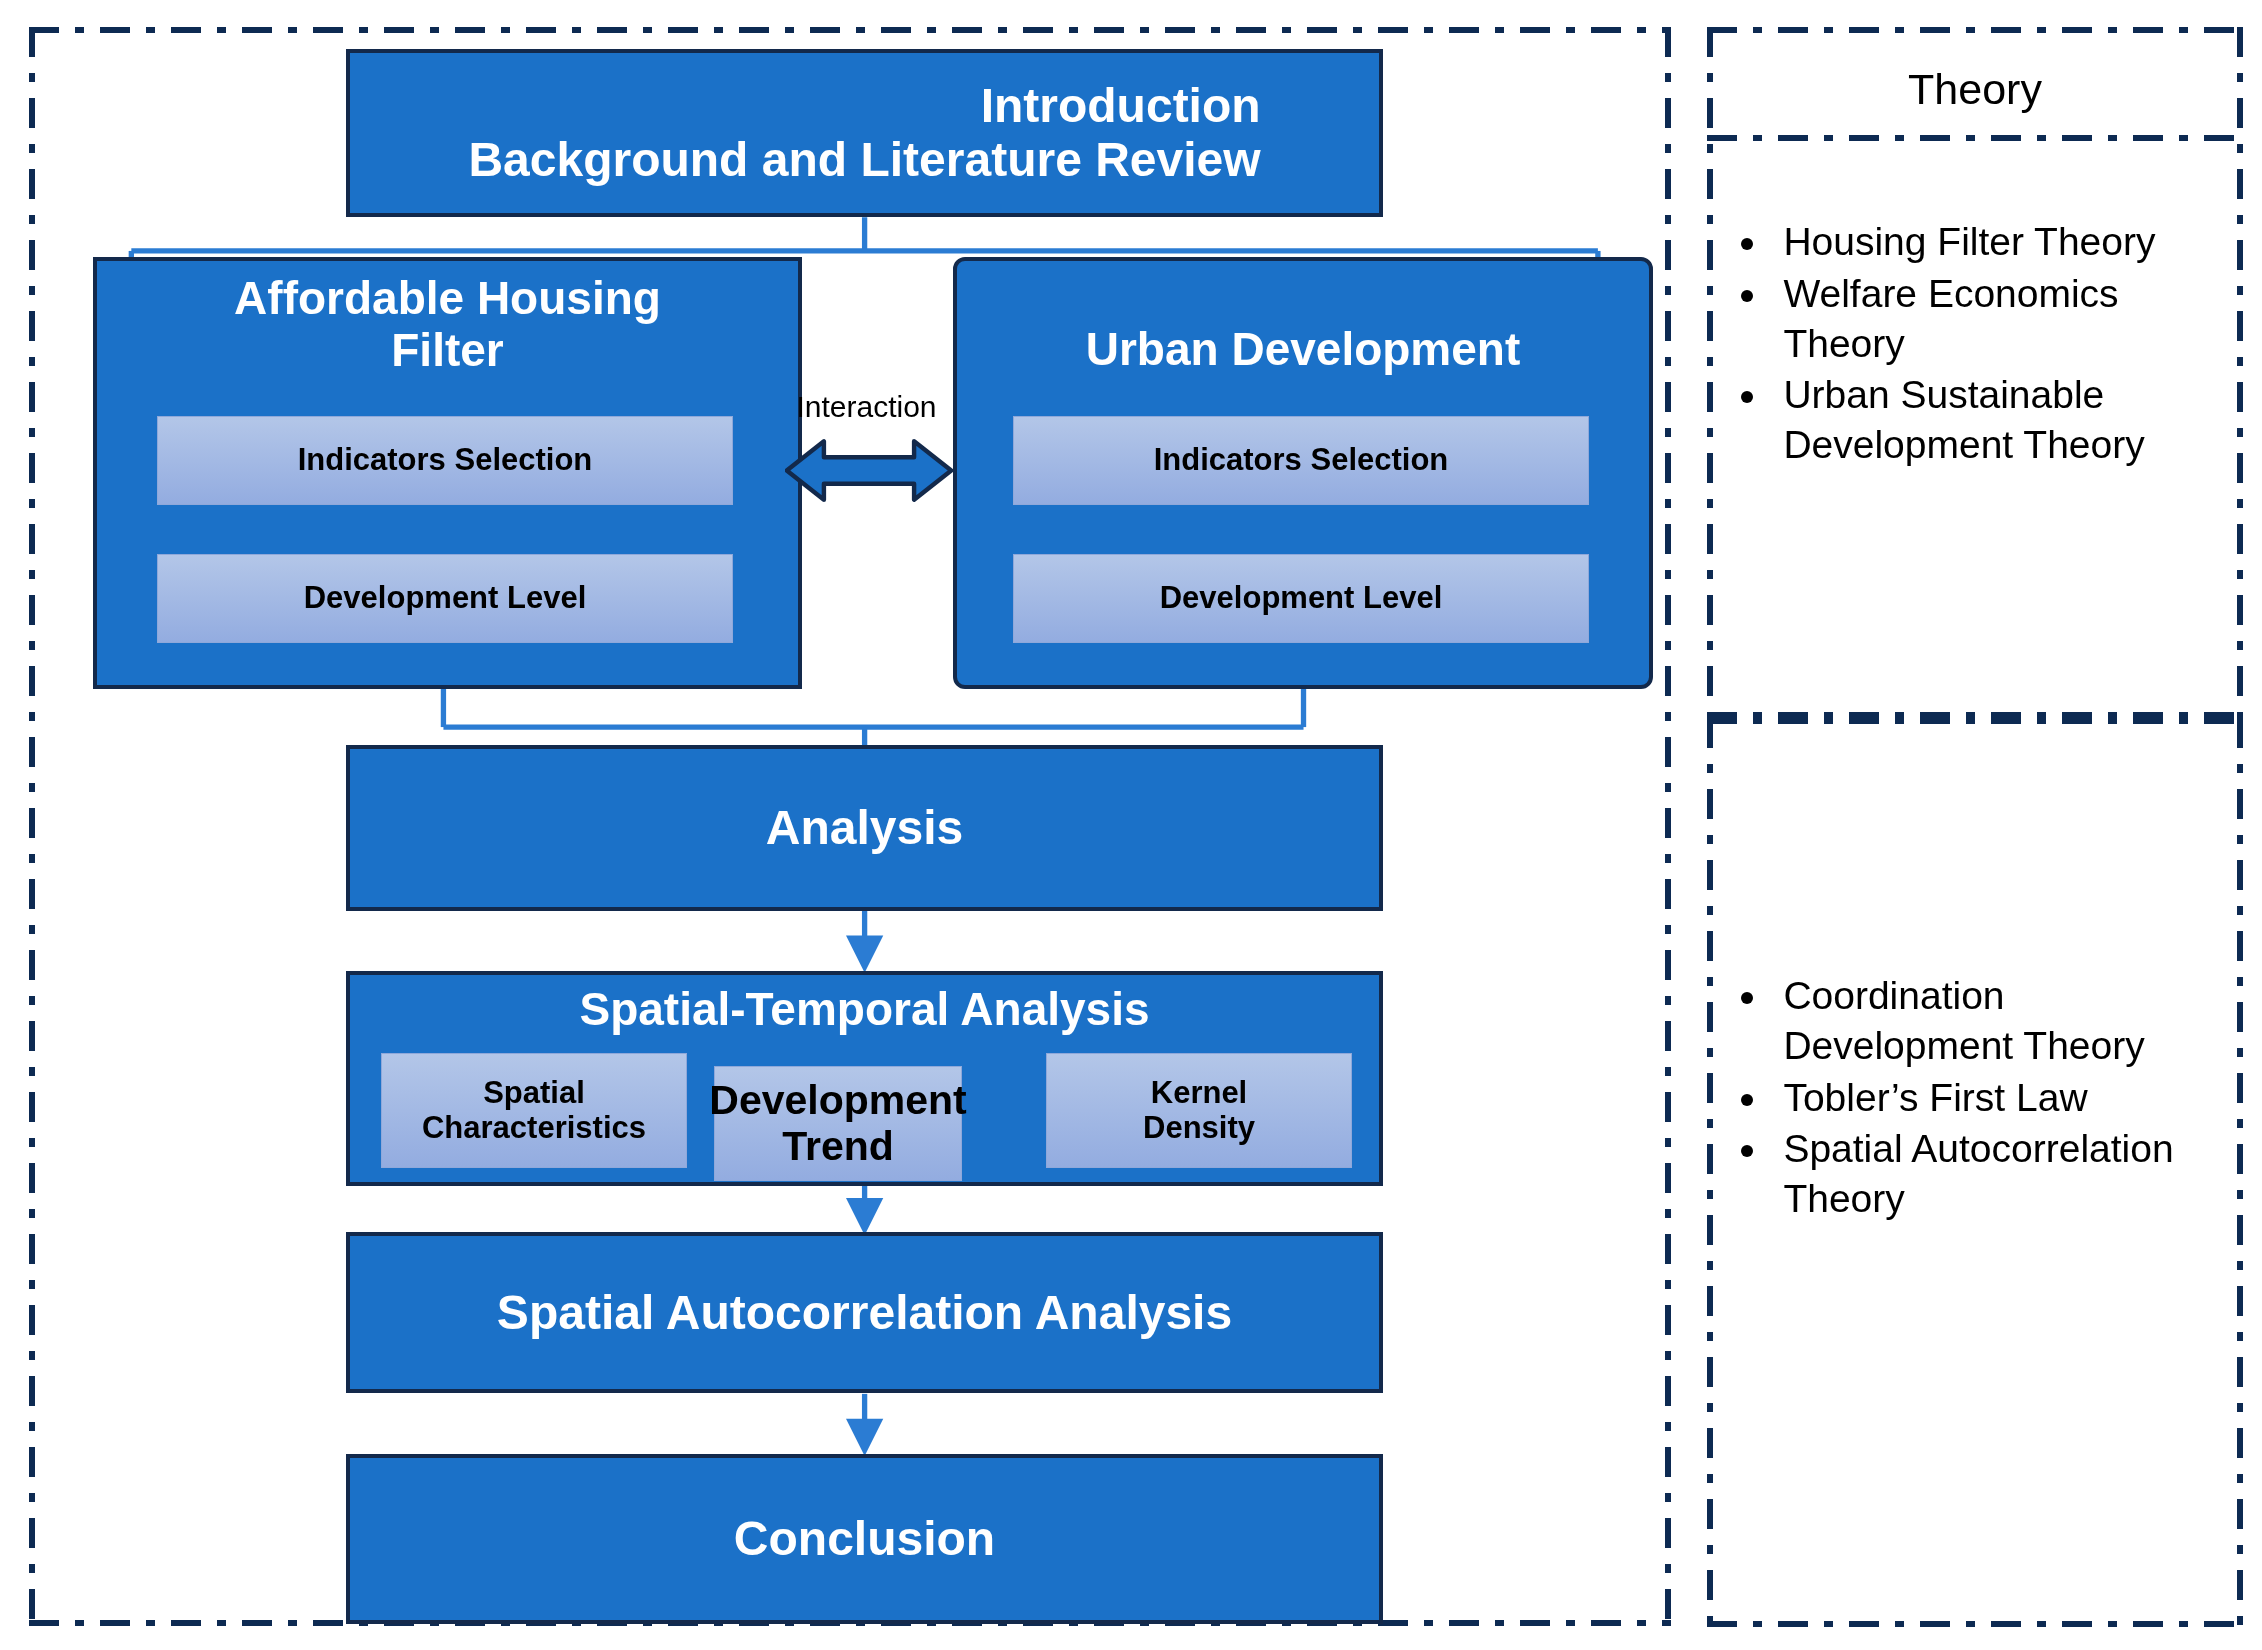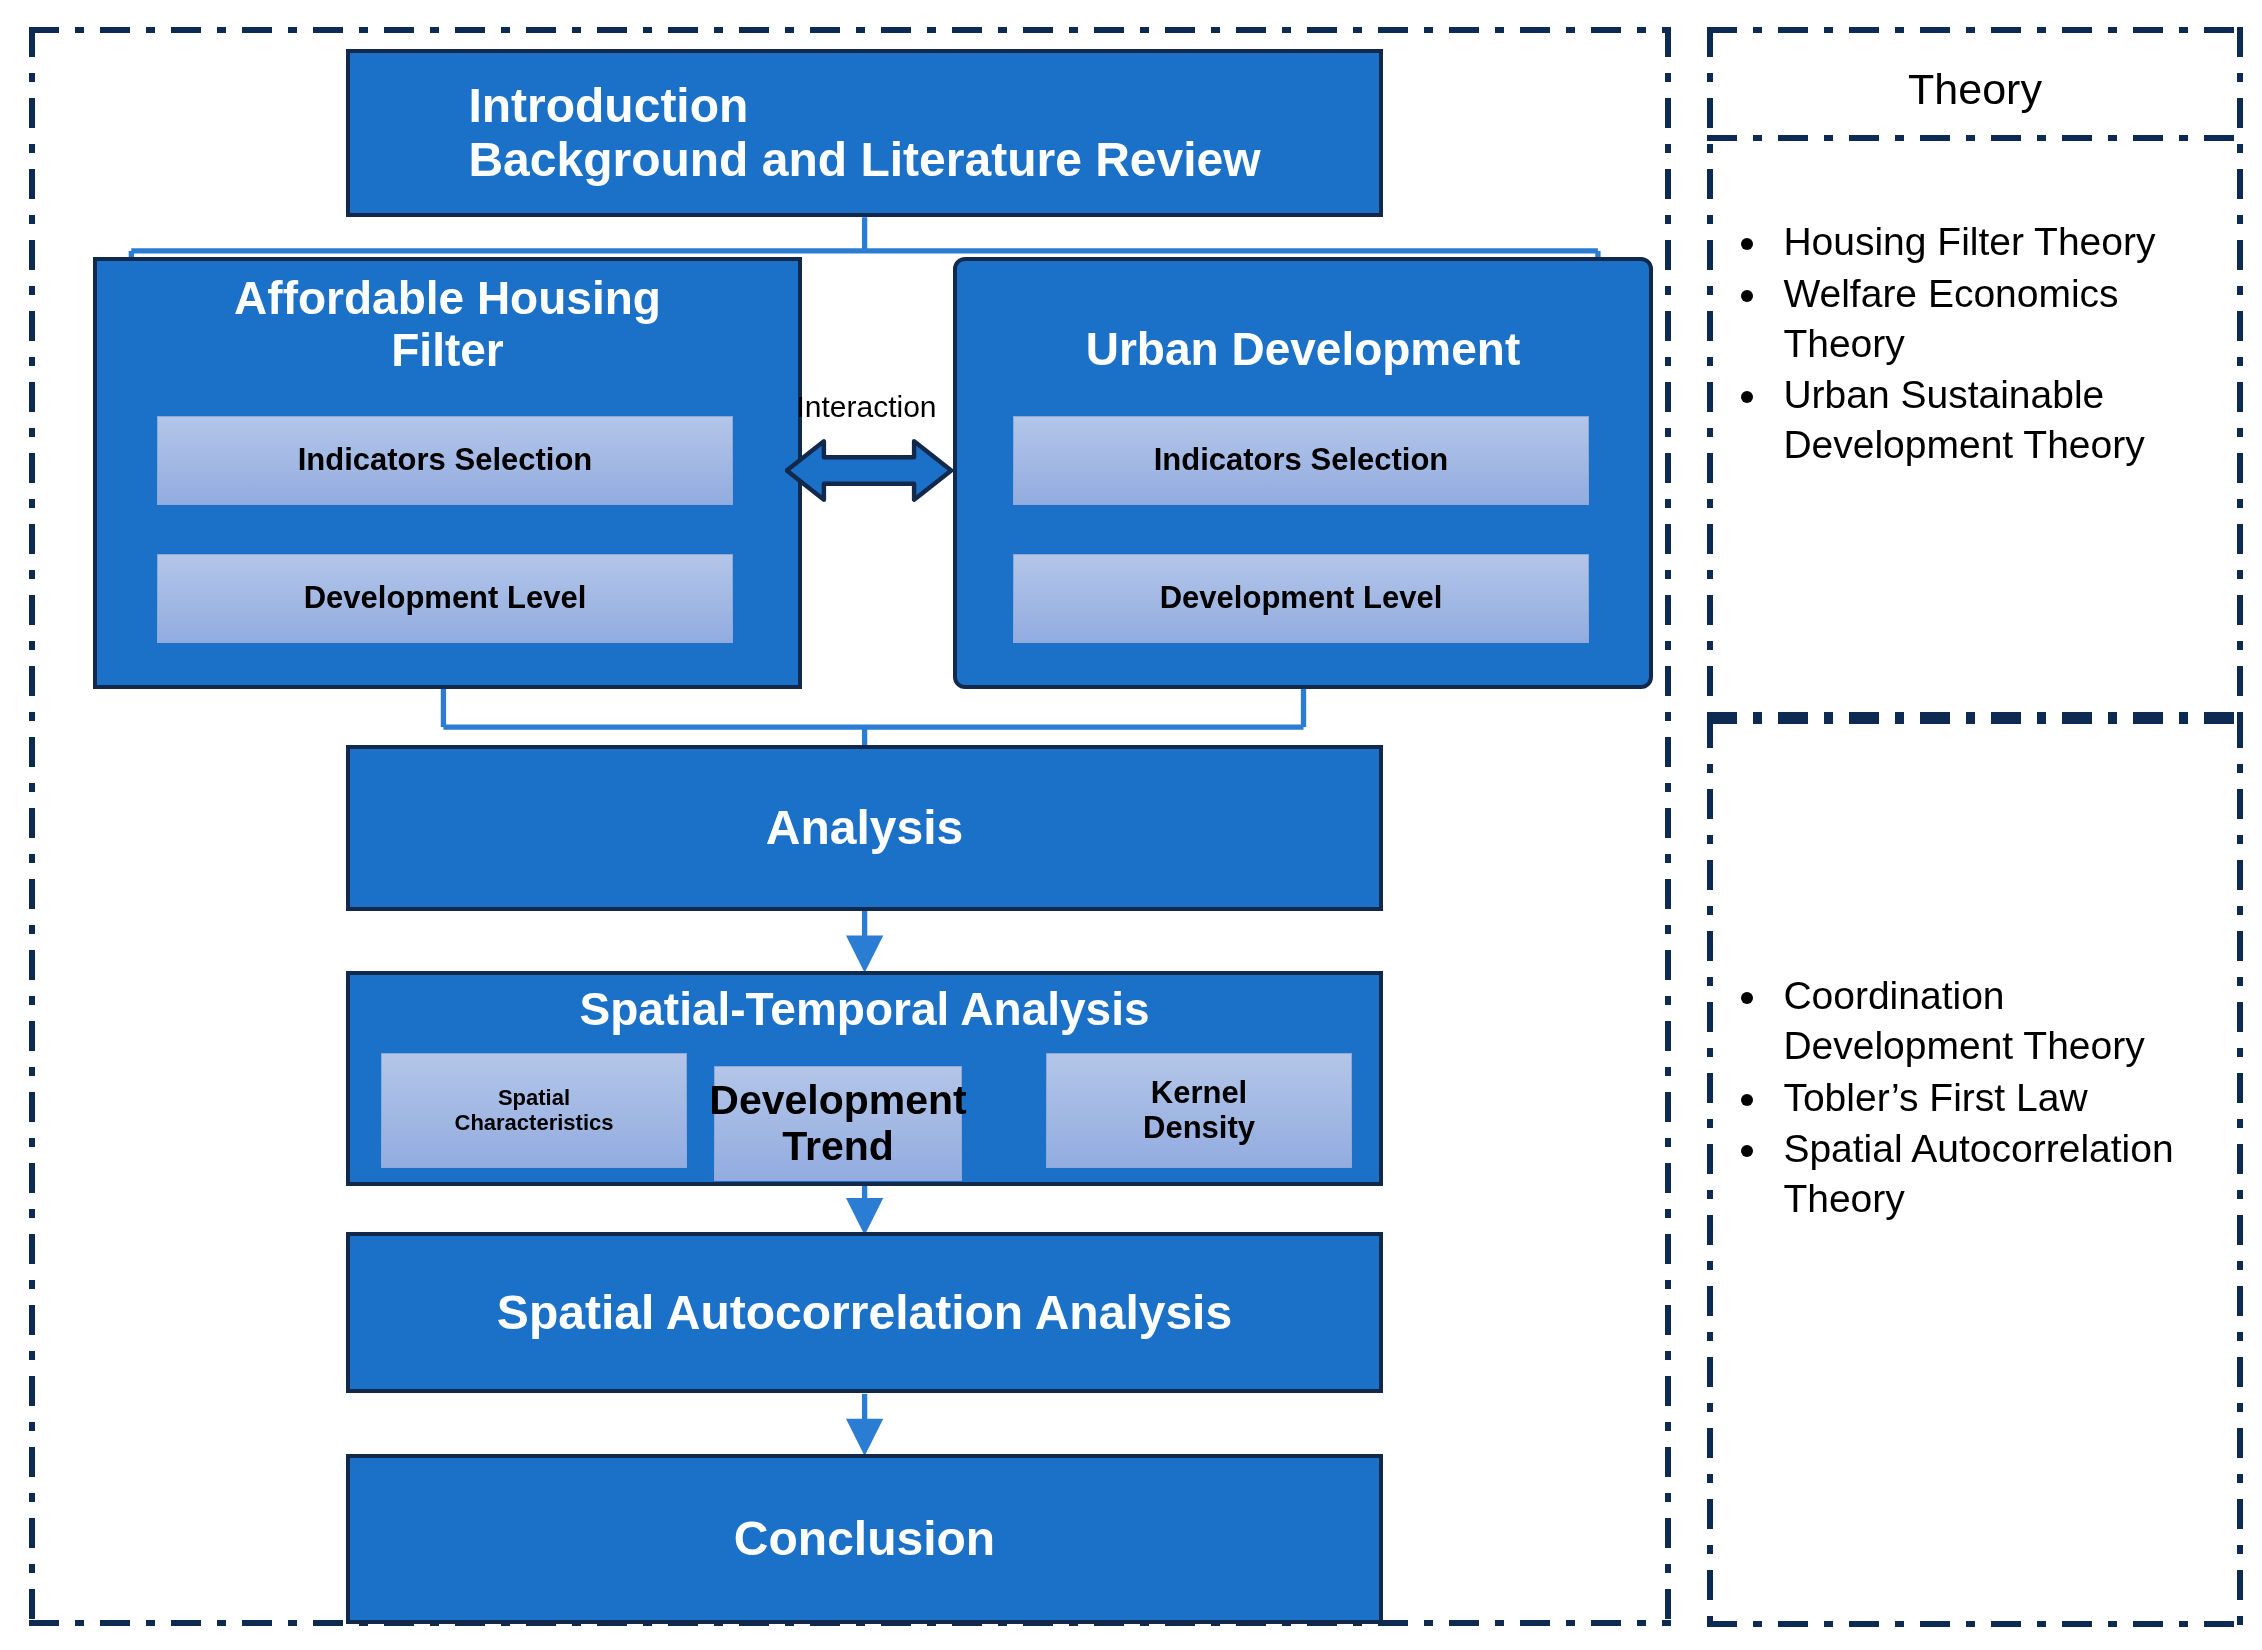--- a/index.html
+++ b/index.html
@@ -48,21 +48,21 @@
   .theory-divider{
     left:1707px; top:135px; width:536px; height:6.2px;
     background-image:repeating-linear-gradient(to right,#0d2a52 0 30px, transparent 30px 46px, #0d2a52 46px 55px, transparent 55px 71px);
   }
 
   
   .pbox{
     background:#1b71c8;
     border:4.4px solid #13294b;
     display:flex; align-items:center; justify-content:center;
-    text-align:left; color:#ffffff; font-weight:bold;
+    text-align:right; color:#ffffff; font-weight:bold;
     line-height:1.12;
   }
   .pbox-title{display:block;}
 
   
   .gbox{
     background:#1b71c8;
     border:4.4px solid #13294b;
     display:flex; flex-direction:column; align-items:center;
   }
@@ -176,21 +176,21 @@
 <div class="abs pbox" style="left:346px;top:745px;width:1037px;height:166px;font-size:48px;">
   <div>
     <span class="pbox-title">Analysis</span>
   </div>
 </div>
 
 <div class="abs gbox" style="left:346px;top:971px;width:1037px;height:215px;padding:8.9px 0 0 0;">
   <div class="gbox-title" style="font-size:46px;">
     <span>Spatial-Temporal Analysis</span>
   </div>
-  <div class="abs subbox" style="left:31px;top:78px;width:306px;height:115px;font-size:22px;">
+  <div class="abs subbox" style="left:31px;top:78px;width:306px;height:115px;font-size:31px;">
     <div>
       <span>Spatial</span><br>
       <span>Characteristics</span>
     </div>
   </div>
   <div class="abs subbox" style="left:364px;top:91px;width:248px;height:115px;font-size:41px;">
     <div>
       <span>Development</span><br>
       <span>Trend</span>
     </div>

